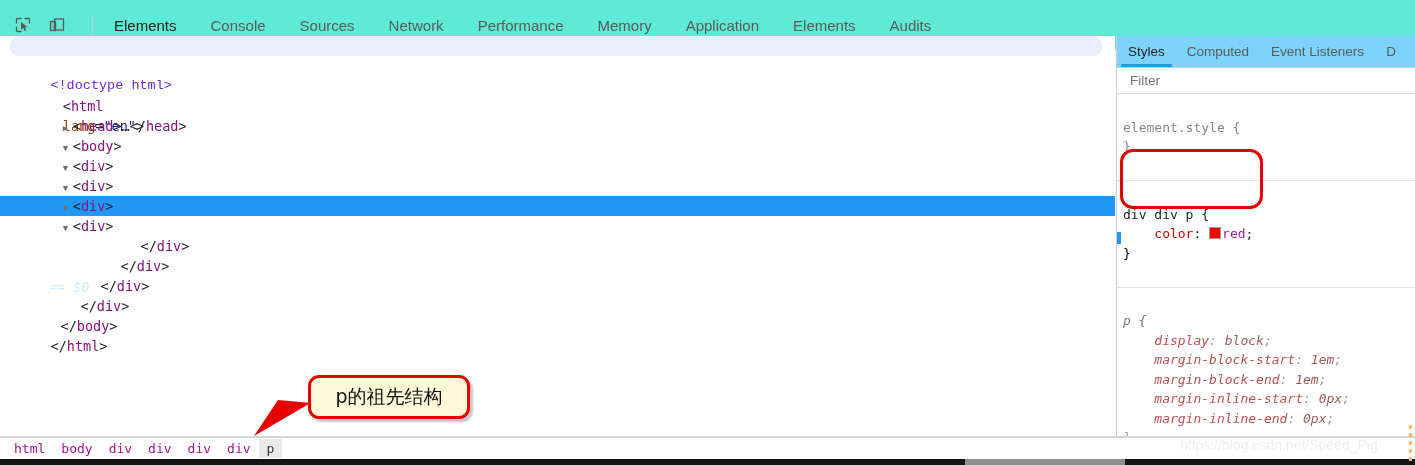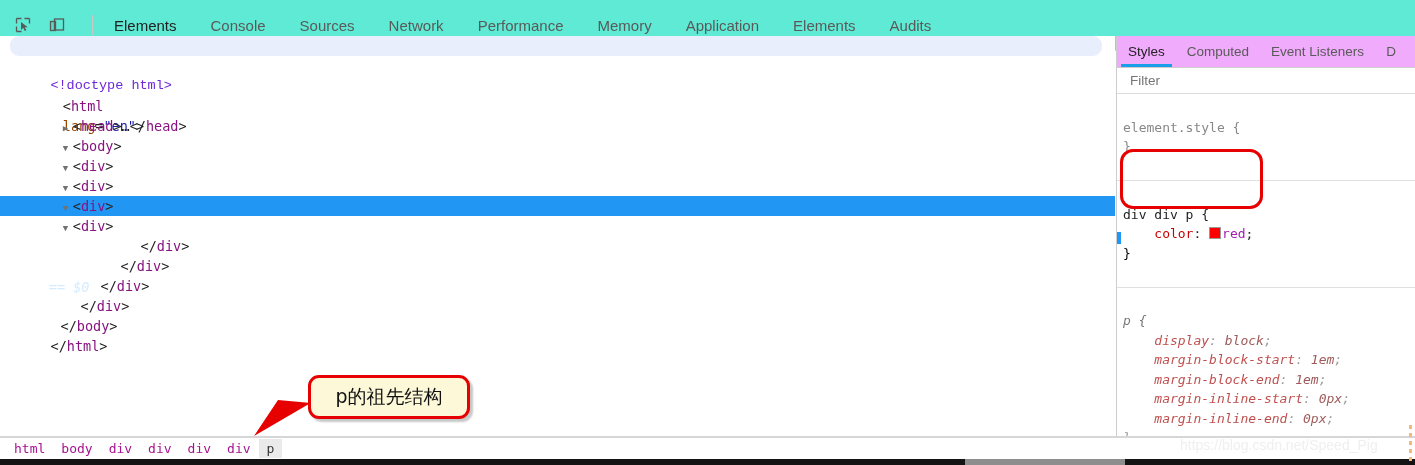--- a/index.html
+++ b/index.html
@@ -146,21 +146,21 @@
     height: 400px;
     background: #ffffff;
     border-left: 1px solid #cdcdcd;
     box-sizing: border-box;
     overflow: hidden;
   }
   .styles-tabs {
     display: flex;
     align-items: stretch;
     height: 31px;
-    background: #f0abfc;
+    background: #7dd3fc;
     border-bottom: 1px solid #cdcdcd;
   }
   .stab {
     position: relative;
     display: flex;
     align-items: center;
     padding: 0 11px;
     font-size: 13.5px;
     color: #5a5a5a;
     cursor: pointer;

